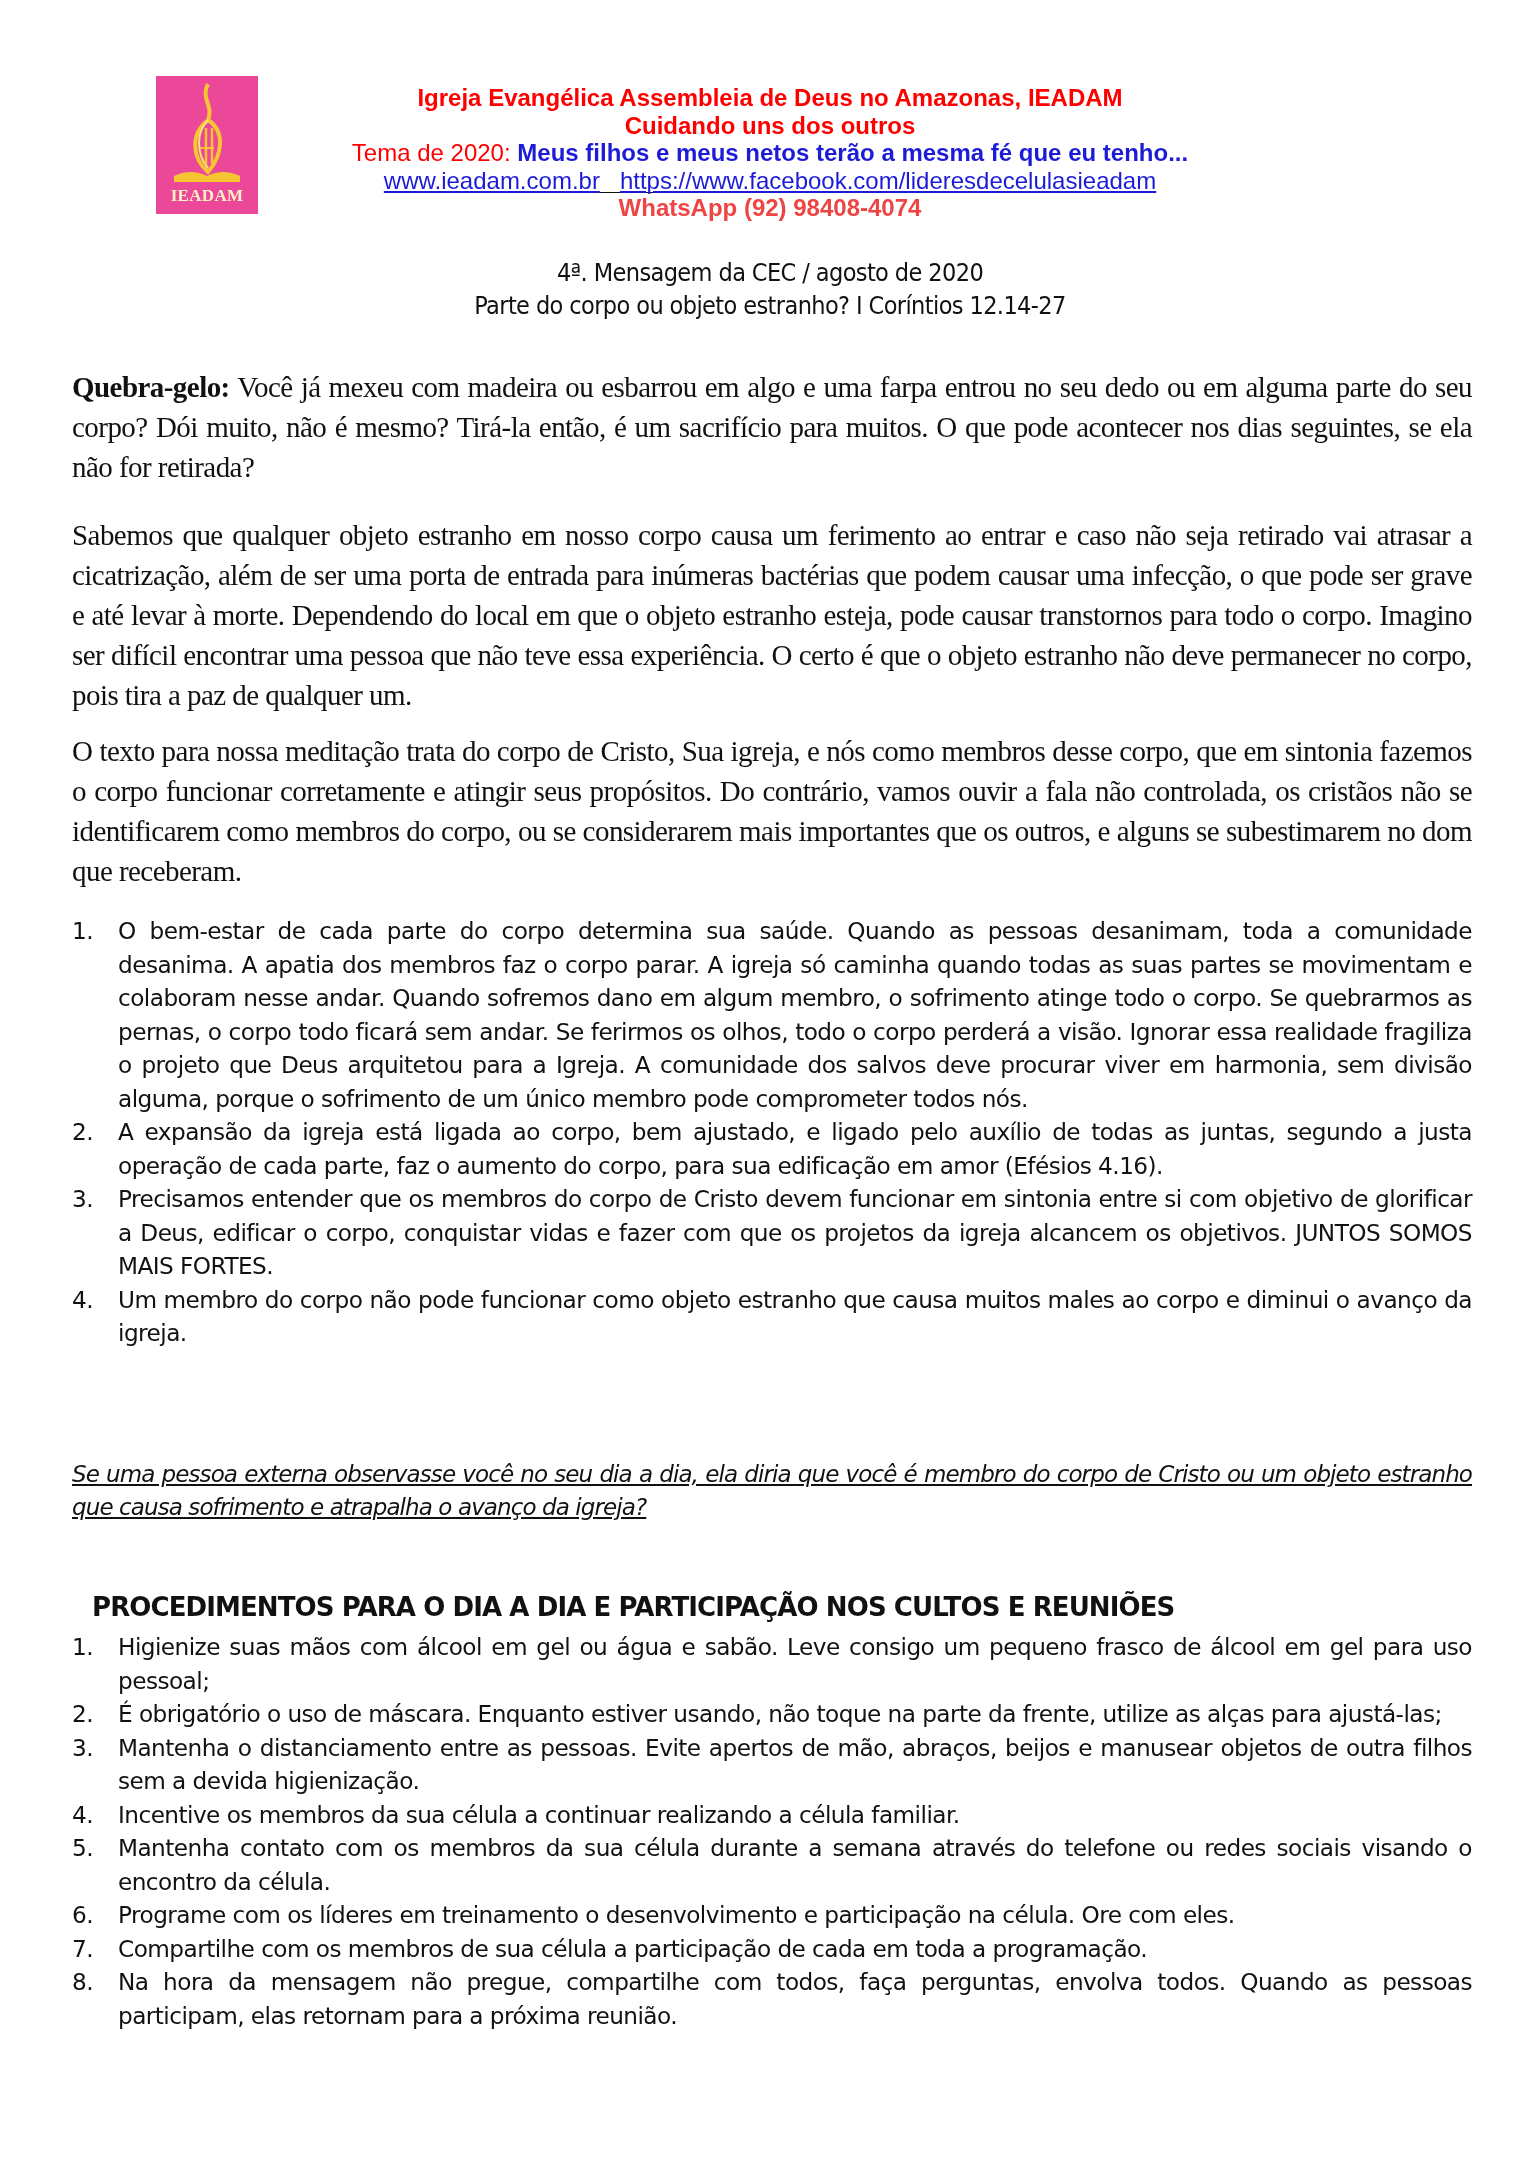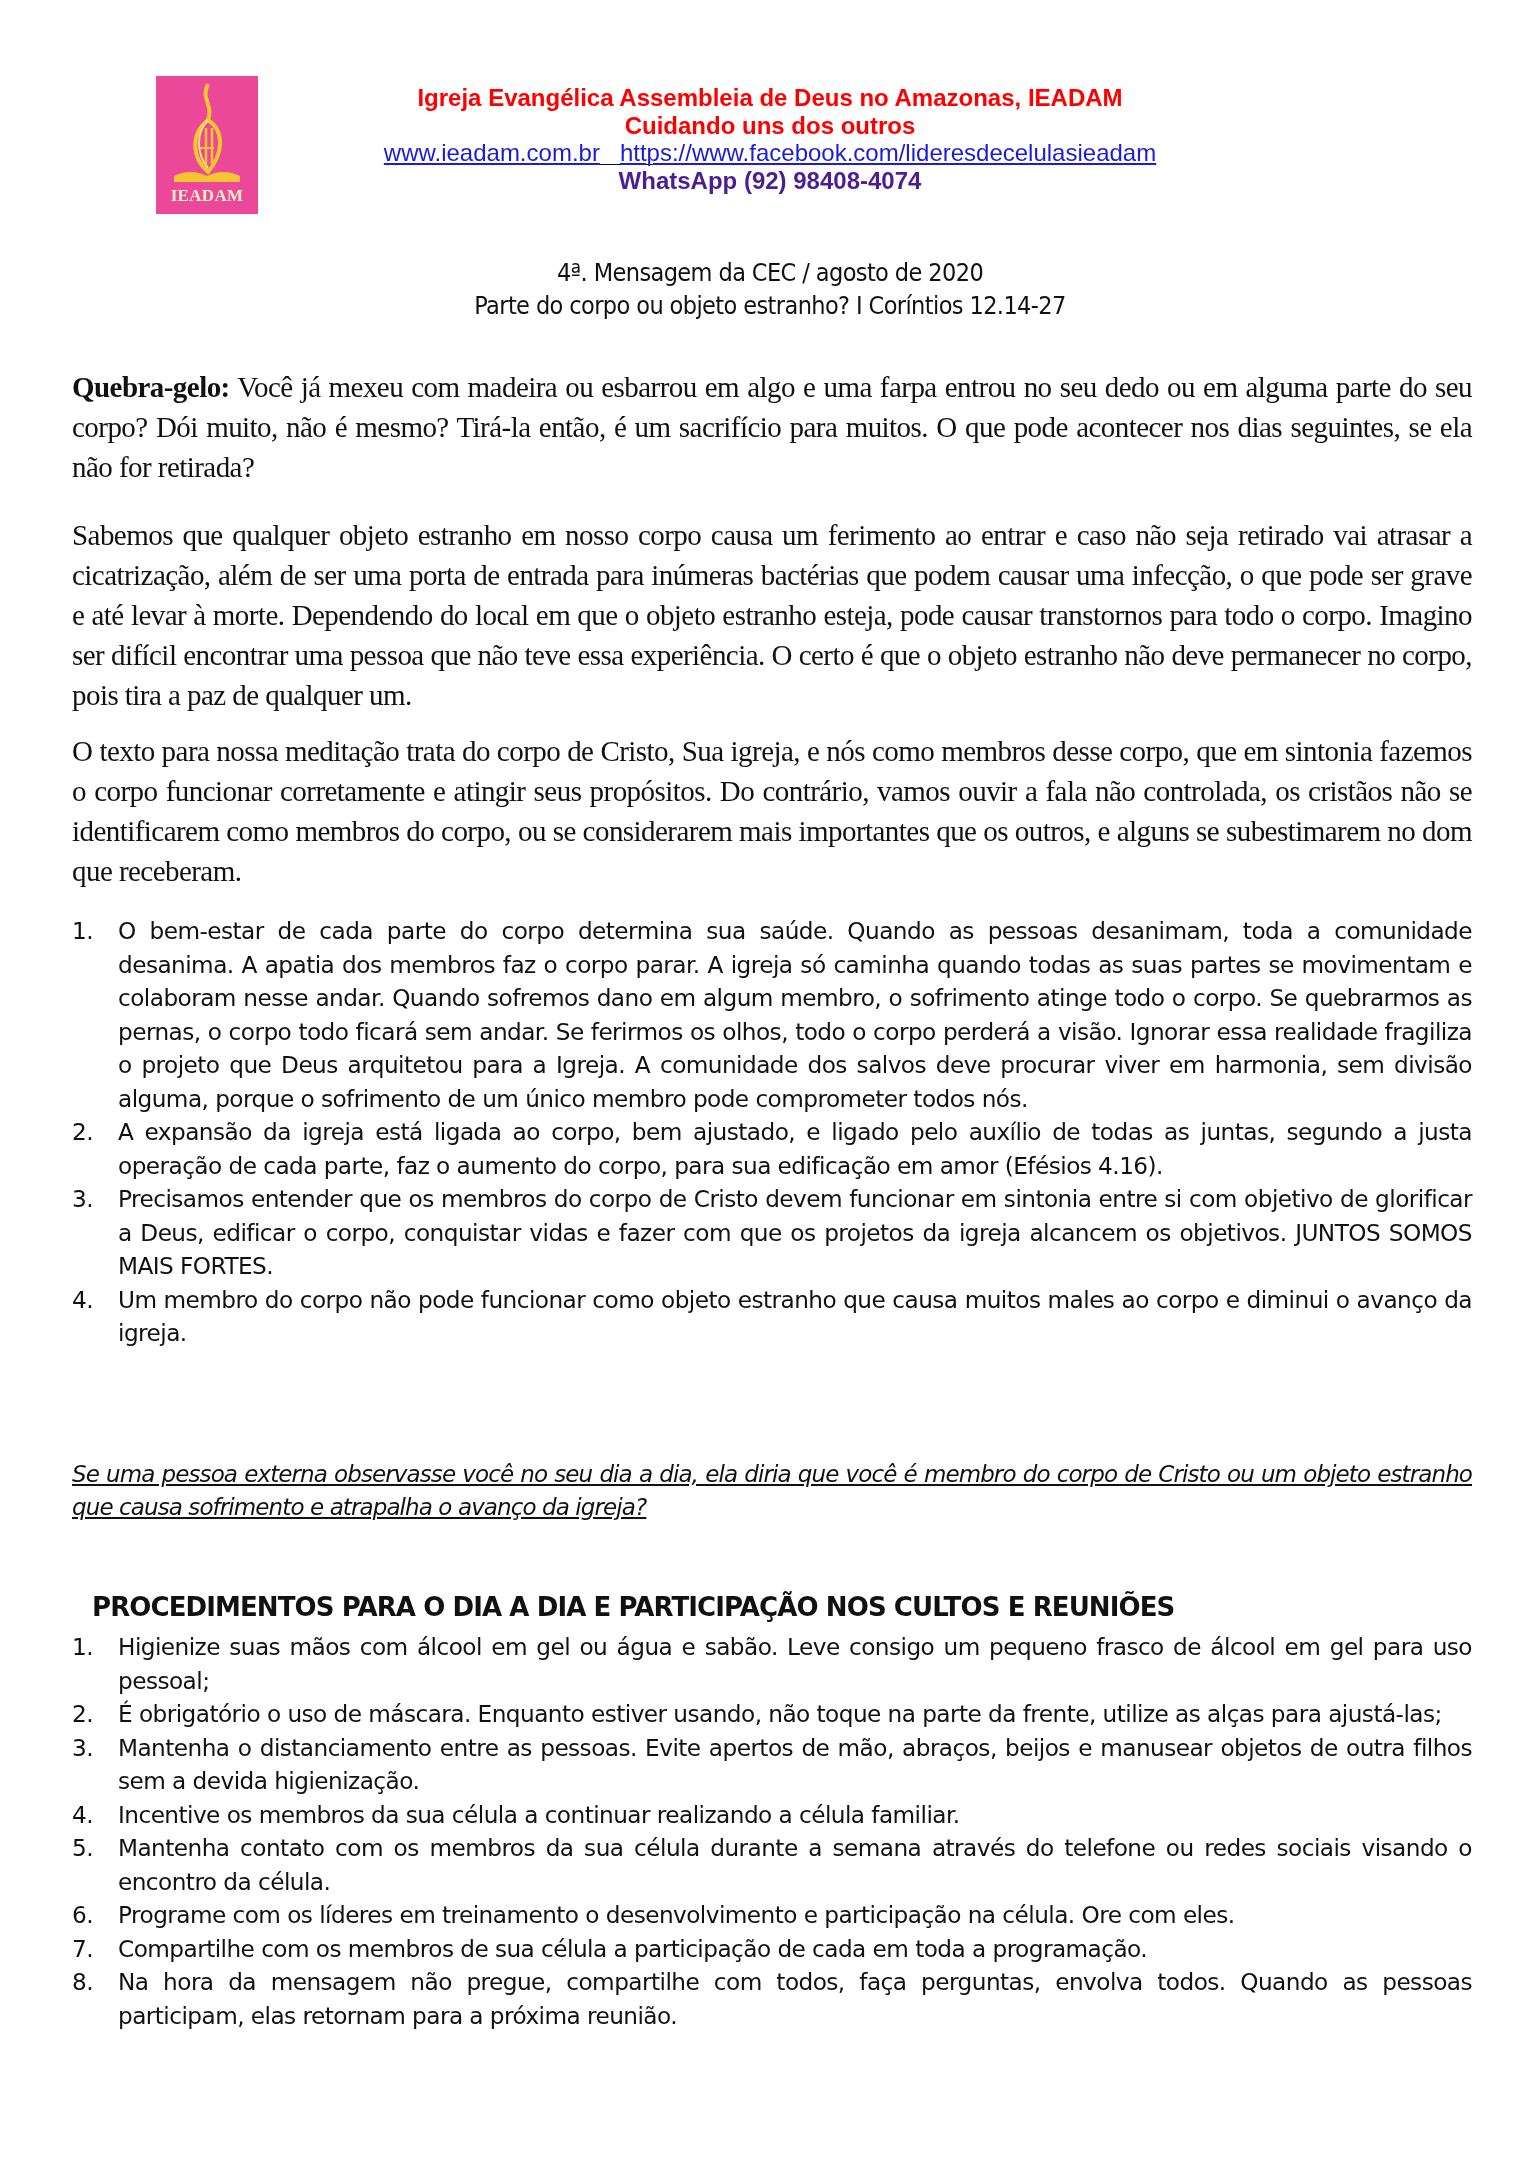--- a/index.html
+++ b/index.html
@@ -3,21 +3,21 @@
 <meta charset="utf-8">
 <style>
   html, body { margin:0; padding:0; background:#ffffff; }
   body { width:1540px; height:2166px; position:relative; overflow:hidden; font-family:"Liberation Sans", sans-serif; color:#111; }
   .logo { position:absolute; left:156px; top:76px; width:102px; height:138px; background:#ec4899; }
   .logo svg { position:absolute; left:0; top:0; }
   .logo-text { position:absolute; left:0; width:102px; top:110px; text-align:center; color:#fff3c4; font-family:"Liberation Serif", serif; font-weight:bold; font-size:17px; letter-spacing:0.3px; }
   .header { position:absolute; left:300px; width:940px; top:84px; text-align:center; font-family:"Liberation Sans", sans-serif; font-weight:bold; font-size:24px; line-height:27.6px; }
   .header .red { color:#ff0000; }
   .header .blue { color:#1c1cd8; }
-  .header .green { color:#4c1d95;text-align:center; }
+  .header .green { color:#ef4444;text-align:center; }
   .header .reg { font-weight:normal; }
   .header .links { display:inline-block; border-bottom:1.5px solid #111; line-height:22px; font-weight:normal; }
   .header .links span { color:#1c1cd8; text-decoration:underline; text-decoration-color:#1c1cd8; }
   .title { position:absolute; left:0; width:1540px; top:256px; text-align:center; font-family:"DejaVu Sans", sans-serif; font-size:25px; line-height:33px; letter-spacing:-0.6px; font-stretch:condensed; }
   .para { position:absolute; left:72px; width:1400px; font-family:Liberation Serif, serif; font-size:29px; line-height:40px; text-align:justify; letter-spacing:-0.55px; }
   .para b { font-weight:bold; }
   .list { position:absolute; left:72px; width:1400px; margin:0; padding:0; list-style:none; font-family:"DejaVu Sans", sans-serif; font-size:23.2px; line-height:33.5px; letter-spacing:-0.55px; }
   .list li { position:relative; padding-left:46px; text-align:justify; }
   .list li .num { position:absolute; left:0; top:0; }
   .question { position:absolute; left:72px; width:1400px; top:1458px; font-family:"DejaVu Sans", sans-serif; font-style:italic; font-size:23px; line-height:33px; letter-spacing:-0.9px; text-decoration:underline; text-align:justify; }
@@ -35,20 +35,24 @@
     <line x1="56" y1="52" x2="56" y2="88" stroke="#f7c531" stroke-width="2.5"></line>
     <line x1="44" y1="72" x2="58" y2="72" stroke="#f7c531" stroke-width="2"></line>
     <path d="M18 100 Q35 92 51 100 Q67 92 84 100 L84 106 L18 106 Z" fill="#f7c531"></path>
   </svg>
   <div class="logo-text">IEADAM</div>
 </div>
 
 <div class="header">
   <div class="red">Igreja Evangélica Assembleia de Deus no Amazonas, IEADAM</div>
   <div class="red">Cuidando uns dos outros</div>
+  <div>
+    <span class="red reg">Tema de 2020:</span>
+    <span class="blue">Meus filhos e meus netos terão a mesma fé que eu tenho...</span>
+  </div>
   <div>
     <span class="links">
       <span>www.ieadam.com.br</span>&nbsp;&nbsp;
       <span>https://www.facebook.com/lideresdecelulasieadam</span>
     </span>
   </div>
   <div class="green">WhatsApp (92) 98408-4074</div>
 </div>
 
 <div class="title">

